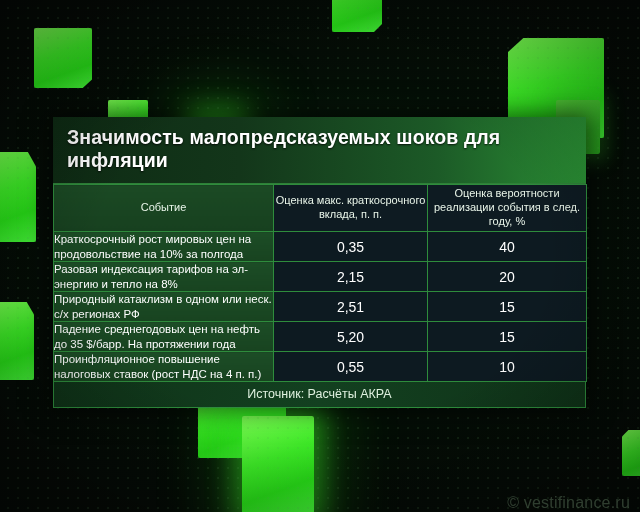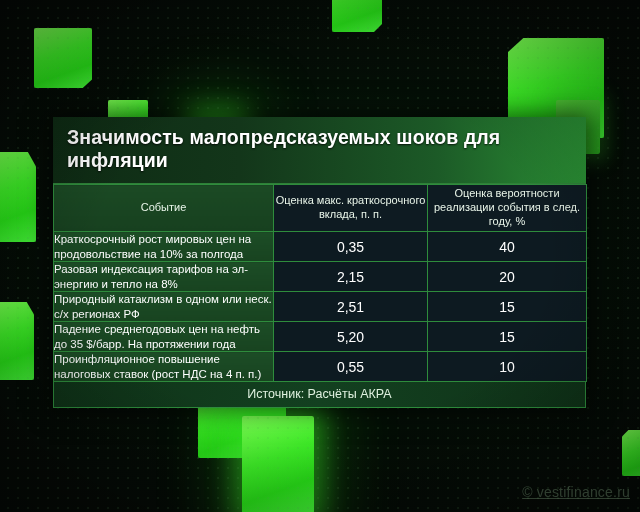--- a/index.html
+++ b/index.html
@@ -136,27 +136,26 @@
     border-top: none;
     color: #dff0df;
     font-size: 12.5px;
     text-align: center;
     padding: 5px 0 6px 0;
   }
 
   .watermark {
     position: absolute;
     right: 10px;
-    bottom: 12px;
+    bottom: 0;
     z-index: 7;
     color: rgba(150,190,150,0.30);
-    font-size: 14px;
+    font-size: 16px;
     letter-spacing: 0.2px;
     white-space: nowrap;
-    text-decoration: underline;
   }
 </style>
 </head>
 <body>
 
 <div class="stage">
 
   <div class="cube bevel-bl" style="left:332px; top:-26px; width:50px; height:58px;"></div>
   <div class="cube bevel-tl" style="left:508px; top:38px; width:96px; height:100px;"></div>
   <div class="cube bevel-bl" style="left:34px; top:28px; width:58px; height:60px;"></div>

